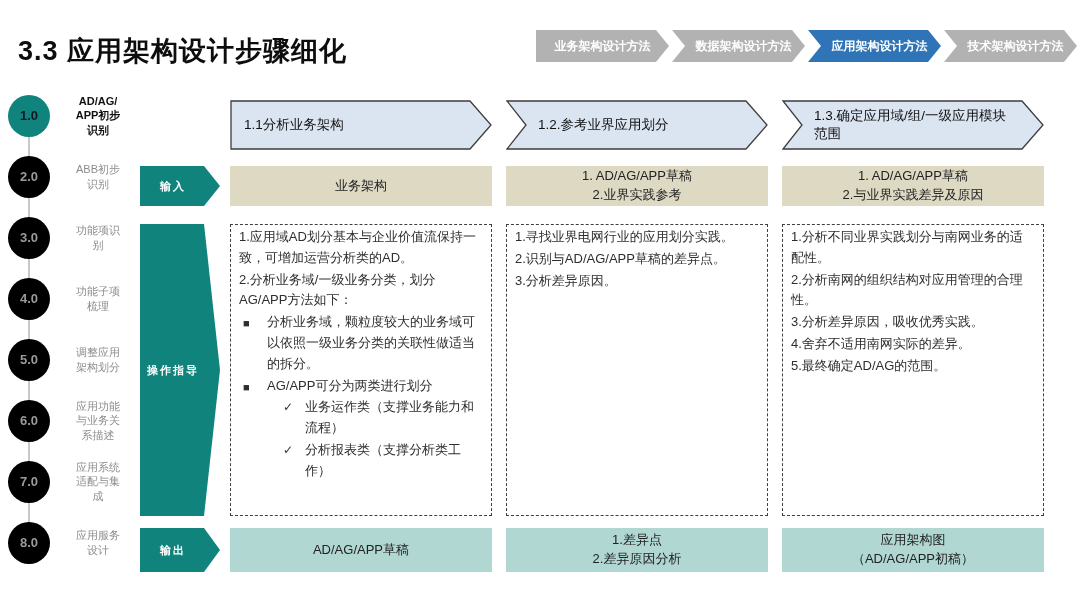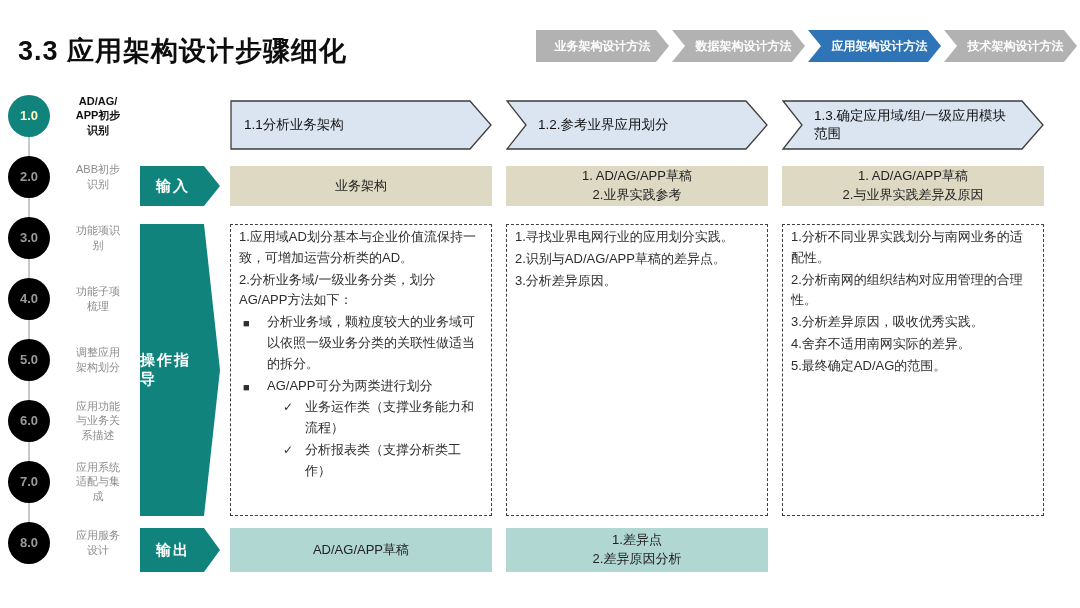--- a/index.html
+++ b/index.html
@@ -17,40 +17,40 @@
   .tab.active{background:#2e74b6;}
 
   
   .sidebar{position:absolute;left:8px;top:85px;width:130px;height:505px;}
   .rail{position:absolute;left:20px;top:28px;width:2px;height:438px;background:#c8c8c8;}
   .steps{position:relative;display:flex;flex-direction:column;}
   .step{height:61px;display:flex;align-items:center;}
   .dot{width:42px;height:42px;border-radius:50%;background:#000000;color:#9a9a9a;font-size:13px;font-weight:700;
        display:flex;align-items:center;justify-content:center;flex:none;}
   .slabel{margin-left:11px;width:74px;font-size:11px;line-height:1.3;color:#8d8d8d;text-align:center;white-space:pre-line;}
-  .step.active .dot{background:#0f837c;color:#fef9c3;}
+  .step.active .dot{background:#0f837c;color:#0f172a;}
   .step.active .slabel{color:#111;font-weight:700;}
 
   
   .main{position:absolute;left:140px;top:100px;display:grid;
         grid-template-columns:90px 262px 14px 262px 14px 262px;
         grid-template-rows:50px 16px 40px 18px 292px 12px 44px;}
   .c0{grid-column:1}.c1{grid-column:2}.c2{grid-column:4}.c3{grid-column:6}
   .rhdr{grid-row:1}.rin{grid-row:3}.rg{grid-row:5}.rout{grid-row:7}
 
   
   .hdr{position:relative;}
   .hdr svg{position:absolute;left:0;top:0;}
   .hdr-text{position:absolute;inset:0;display:flex;align-items:center;font-size:13.5px;color:#111;
             line-height:1.35;padding-right:28px;box-sizing:border-box;}
   .hdr1 .hdr-text{padding-left:14px;}
   .hdr2 .hdr-text,.hdr3 .hdr-text{padding-left:32px;}
 
   
-  .rowlab{width:80px;background:#0f837c;color:#fff;font-weight:700;font-size:15px;letter-spacing:2px;
+  .rowlab{width:80px;background:#0f837c;color:#fff;font-weight:700;font-size:11px;letter-spacing:2px;
           display:flex;align-items:center;justify-content:center;box-sizing:border-box;padding-right:14px;
           clip-path:polygon(0 0,calc(100% - 16px) 0,100% 50%,calc(100% - 16px) 100%,0 100%);}
 
   
   .cell{display:flex;flex-direction:column;align-items:center;justify-content:center;
         font-size:13px;color:#222;line-height:1.45;text-align:center;}
   .cell.in{background:#ddd9c3;}
   .cell.out{background:#b1d7d3;}
 
   
@@ -216,15 +216,19 @@
         </div>
       </div>
 
     <div class="cell out c1 rout">
         <div class="cline">AD/AG/APP草稿</div>
       </div>
     <div class="cell out c2 rout">
         <div class="cline">1.差异点</div>
         <div class="cline">2.差异原因分析</div>
       </div>
+    <div class="cell out c3 rout">
+        <div class="cline">应用架构图</div>
+        <div class="cline">（AD/AG/APP初稿）</div>
+      </div>
 
   </div>
 </div>
 
 </body></html>

